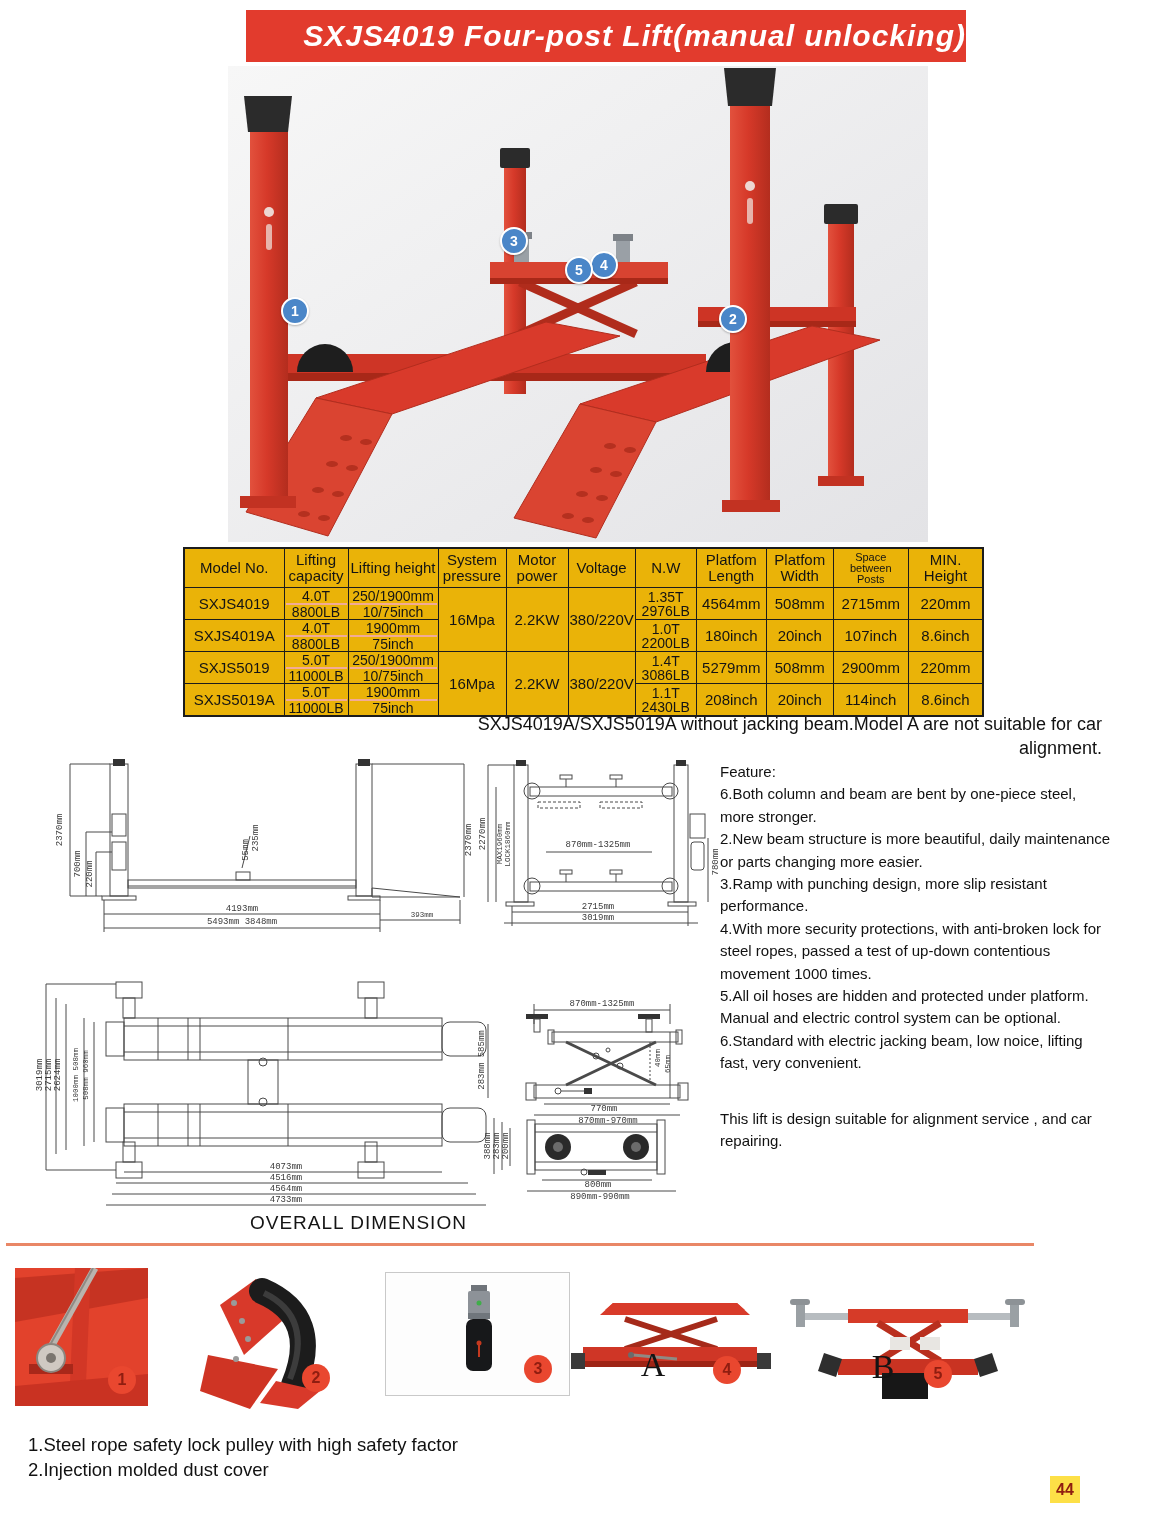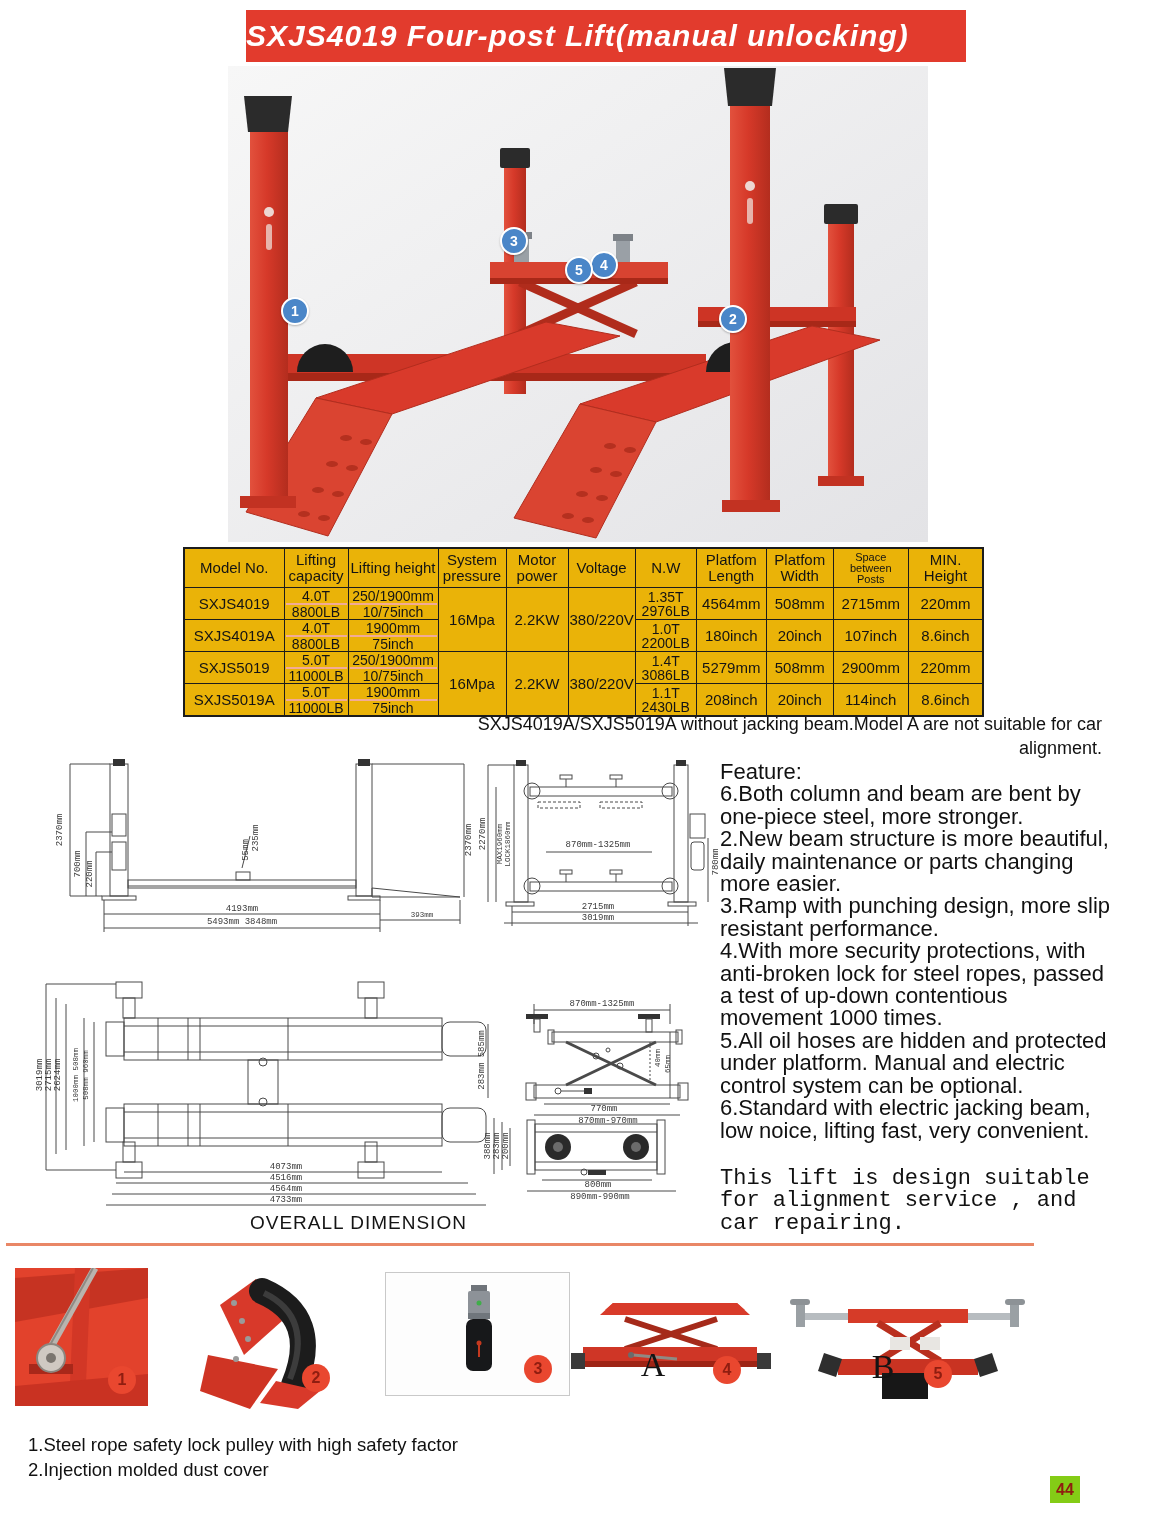--- a/index.html
+++ b/index.html
@@ -1,62 +1,62 @@
 <!DOCTYPE html>
 <html><head>
 <meta charset="utf-8">
 <style>
   html,body{margin:0;padding:0;background:#ffffff;}
   .page{position:relative;width:1149px;height:1525px;background:#ffffff;overflow:hidden;
         font-family:"Liberation Sans",sans-serif;color:#1a1a1a;}
   
   .banner{position:absolute;left:246px;top:10px;width:720px;height:52px;background:#e23b2d;
-          display:flex;align-items:center;justify-content:flex-start;}
+          display:flex;align-items:center;justify-content:flex-end;}
   .banner span{color:#ffffff;font-size:30px;font-weight:bold;font-style:italic;letter-spacing:1px;white-space:nowrap;}
   
   .hero{position:absolute;left:228px;top:66px;width:700px;height:476px;}
   .badge{position:absolute;width:24px;height:24px;border-radius:50%;background:#4a86c8;border:2px solid #ffffff;
          color:#fff;font-size:14px;font-weight:bold;line-height:24px;text-align:center;
          transform:translate(-50%,-50%);box-shadow:0 1px 2px rgba(0,0,0,.25);}
   
   table.spec{position:absolute;left:183px;top:547px;border-collapse:collapse;table-layout:fixed;
              background:#eab308;font-size:15px;color:#141414;}
   table.spec th,table.spec td{border:1px solid #1c1c1c;text-align:center;vertical-align:middle;padding:0 1px;}
   table.spec{border:2px solid #1c1c1c;}
   table.spec th{font-weight:normal;font-size:15px;height:38px;line-height:16px;}
   table.spec th.small{font-size:11px;line-height:11px;}
   table.spec td{height:31px;font-size:15px;}
   td.two span{display:block;line-height:14px;font-size:14px;}
   td.two span.u{border-bottom:2px solid #f2ab96;}
   td.sb{border-bottom:2px solid #f2ab96;}
   
   .notes{position:absolute;left:395px;top:712px;width:707px;text-align:right;font-size:18px;line-height:24px;color:#111;}
   
-  .features{position:absolute;left:720px;top:761px;width:392px;font-size:22px;line-height:22.4px;color:#111;}
+  .features{position:absolute;left:720px;top:761px;width:392px;font-size:15px;line-height:22.4px;color:#111;}
   .features p{margin:0;}
-  .features .foot{margin-top:26px;font-family:Liberation Mono, monospace;}
+  .features .foot{margin-top:33px;}
   
   .draw{position:absolute;}
   .draw svg{position:absolute;left:0;top:0;}
   .dim{position:absolute;font-family:"Liberation Mono",monospace;font-size:9px;color:#3a3a3a;
        white-space:nowrap;transform:translate(-50%,-50%);z-index:2;}
   .vdim{transform:translate(-50%,-50%) rotate(-90deg);}
   .sm{font-size:7.5px;}
   .ovdim{position:absolute;left:250px;top:1212px;font-size:19px;letter-spacing:1px;color:#141414;}
   .divider{position:absolute;left:6px;top:1243px;width:1028px;height:3px;background:#e98766;}
   
   .gitem{position:absolute;}
   .rbadge{position:absolute;width:28px;height:28px;border-radius:50%;background:#e9472f;
           color:#8f1d10;font-size:16px;font-weight:bold;line-height:28px;text-align:center;
           transform:translate(-50%,-50%);}
   .beamlabel{position:absolute;font-family:"Liberation Serif",serif;font-size:34px;color:#141414;
              transform:translate(-50%,-50%);}
   .caps{position:absolute;font-size:18.5px;line-height:25px;color:#111;}
   .caps p{margin:0;}
-  .pageno{position:absolute;left:1050px;top:1476px;width:30px;height:27px;background:#84cc16;
+  .pageno{position:absolute;left:1050px;top:1476px;width:30px;height:27px;background:#fde047;
           color:#8f1d10;font-size:16px;font-weight:bold;display:flex;align-items:center;justify-content:center;}
   .ln{fill:none;stroke:#4a4a4a;stroke-width:1;}
   .lnf{fill:#333333;stroke:none;}
 </style>
 </head>
 <body>
 
 <div class="page">
 
   <div class="banner">

